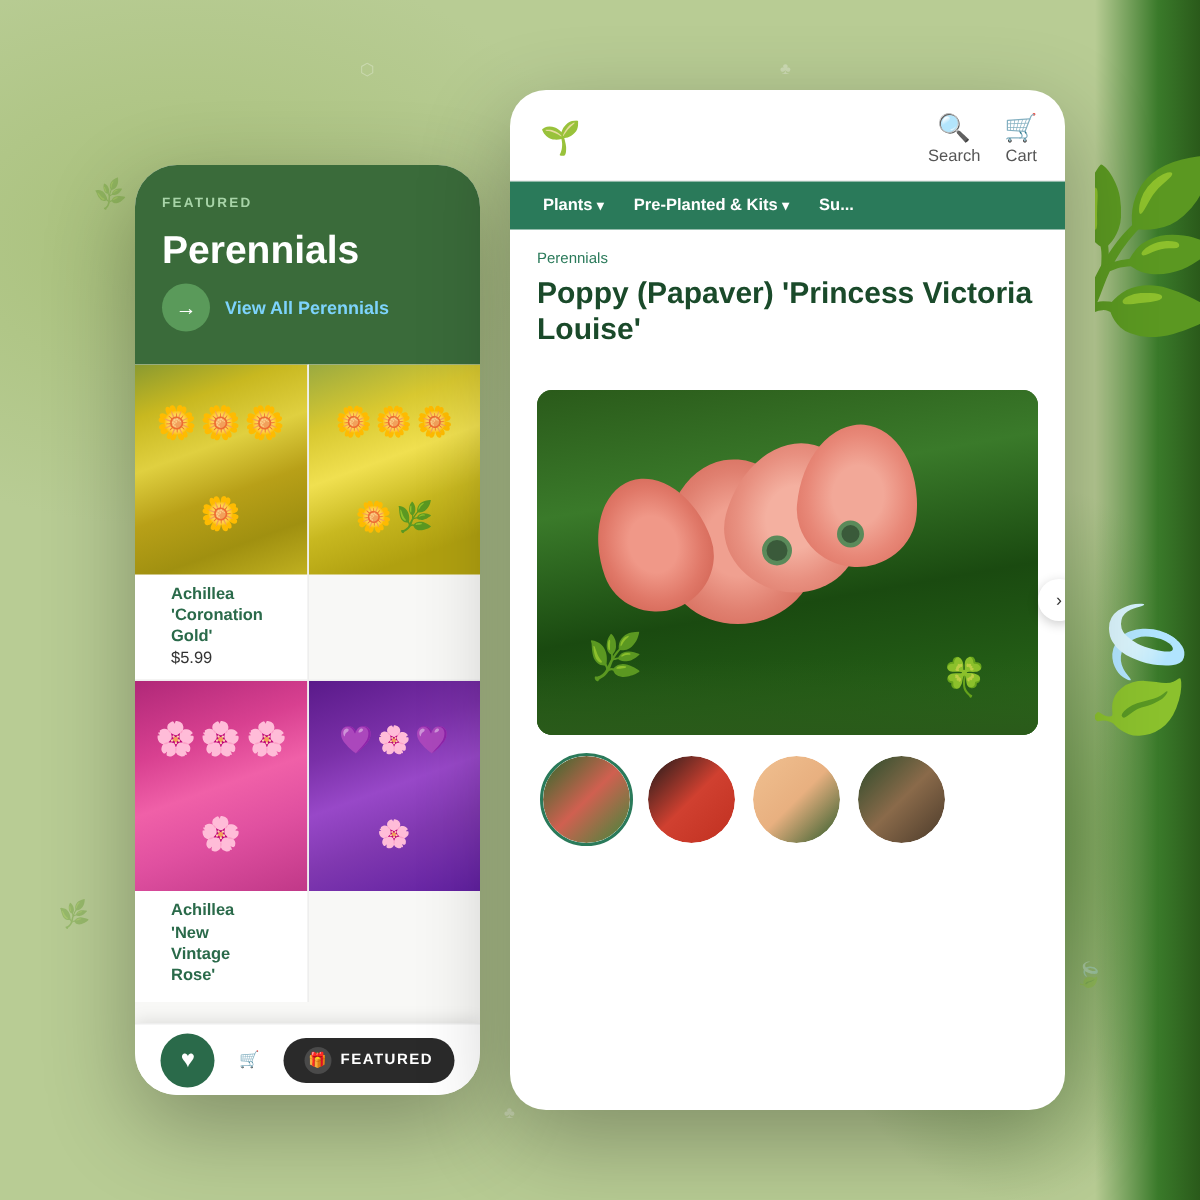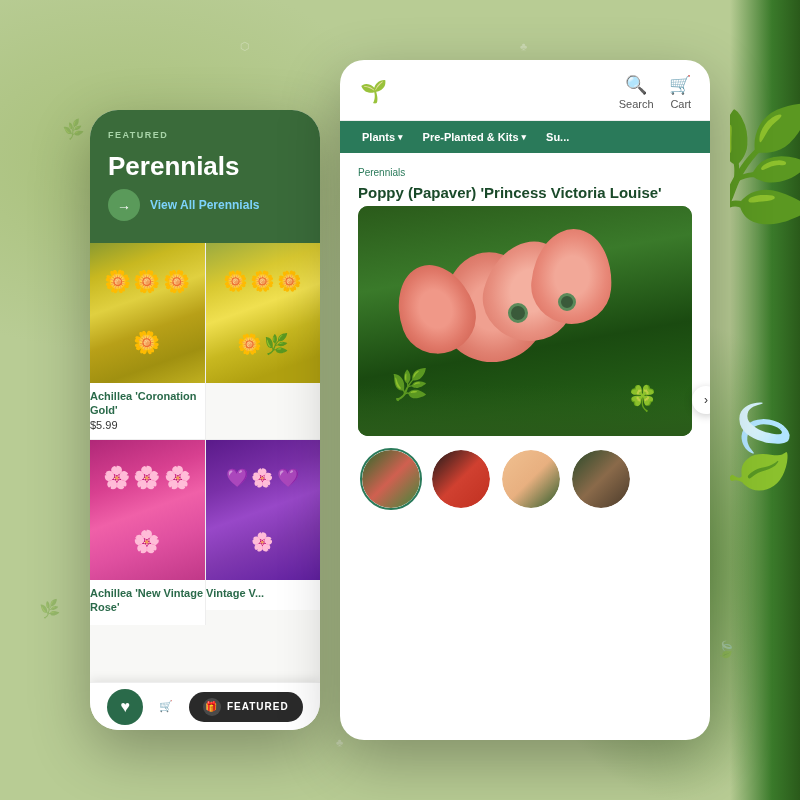--- a/index.html
+++ b/index.html
@@ -118,21 +118,21 @@
     .flower-grid {
       display: grid;
       grid-template-columns: 1fr 1fr;
       gap: 0;
     }
     .flower-cell {
       position: relative;
       overflow: hidden;
     }
     .flower-info {
-      padding: 6px 0 8px;
+      padding: 6px 24px 8px;
       background: white;
     }
     .flower-name {
       font-size: 11px;
       font-weight: 700;
       color: #2a6a4a;
       line-height: 1.3;
       margin-bottom: 2px;
     }
     .flower-price {
@@ -291,25 +291,25 @@
     .product-content {
       padding: 14px 18px;
       overflow: hidden;
     }
     .breadcrumb-text {
       font-size: 10px;
       color: #2a7a5a;
       margin-bottom: 6px;
     }
     .product-title {
-      font-size: 15px;
+      font-size: 20px;
       font-weight: 700;
       color: #1a4a2a;
       line-height: 1.2;
-      margin-bottom: 4px;
+      margin-bottom: 28px;
     }
 
     
     .product-image-container {
       width: 100%;
       height: 230px;
       border-radius: 10px;
       overflow: hidden;
       margin-bottom: 12px;
       position: relative;
@@ -483,23 +483,20 @@
 
       <div class="flower-cell" style="border-top:1px solid #eee; border-left:1px solid #eee;">
         <div class="mock-flower" style="background: linear-gradient(160deg, #5a1a8a 0%, #7a30a8 30%, #9848c8 50%, #8038b0 70%, #6020a0 100%);">
           <div style="position:absolute;inset:0;display:flex;flex-wrap:wrap;align-items:center;justify-content:center;gap:3px;padding:8px;">
             <span style="font-size:18px;">💜</span>
               <span style="font-size:18px;">🌸</span>
             <span style="font-size:18px;">💜</span>
               <span style="font-size:18px;">🌸</span>
           </div>
         </div>
-        <div class="flower-info">
-          <div class="flower-name">Vintage V...</div>
-        </div>
       </div>
     </div>
 
     <div class="bottom-bar">
       <div class="heart-icon-btn">♥</div>
       <span style="font-size:11px; color:#555;">🛒</span>
       <button class="rewards-btn">
         <div class="rewards-icon">🎁</div>
         <span>FEATURED</span>
       </button>

